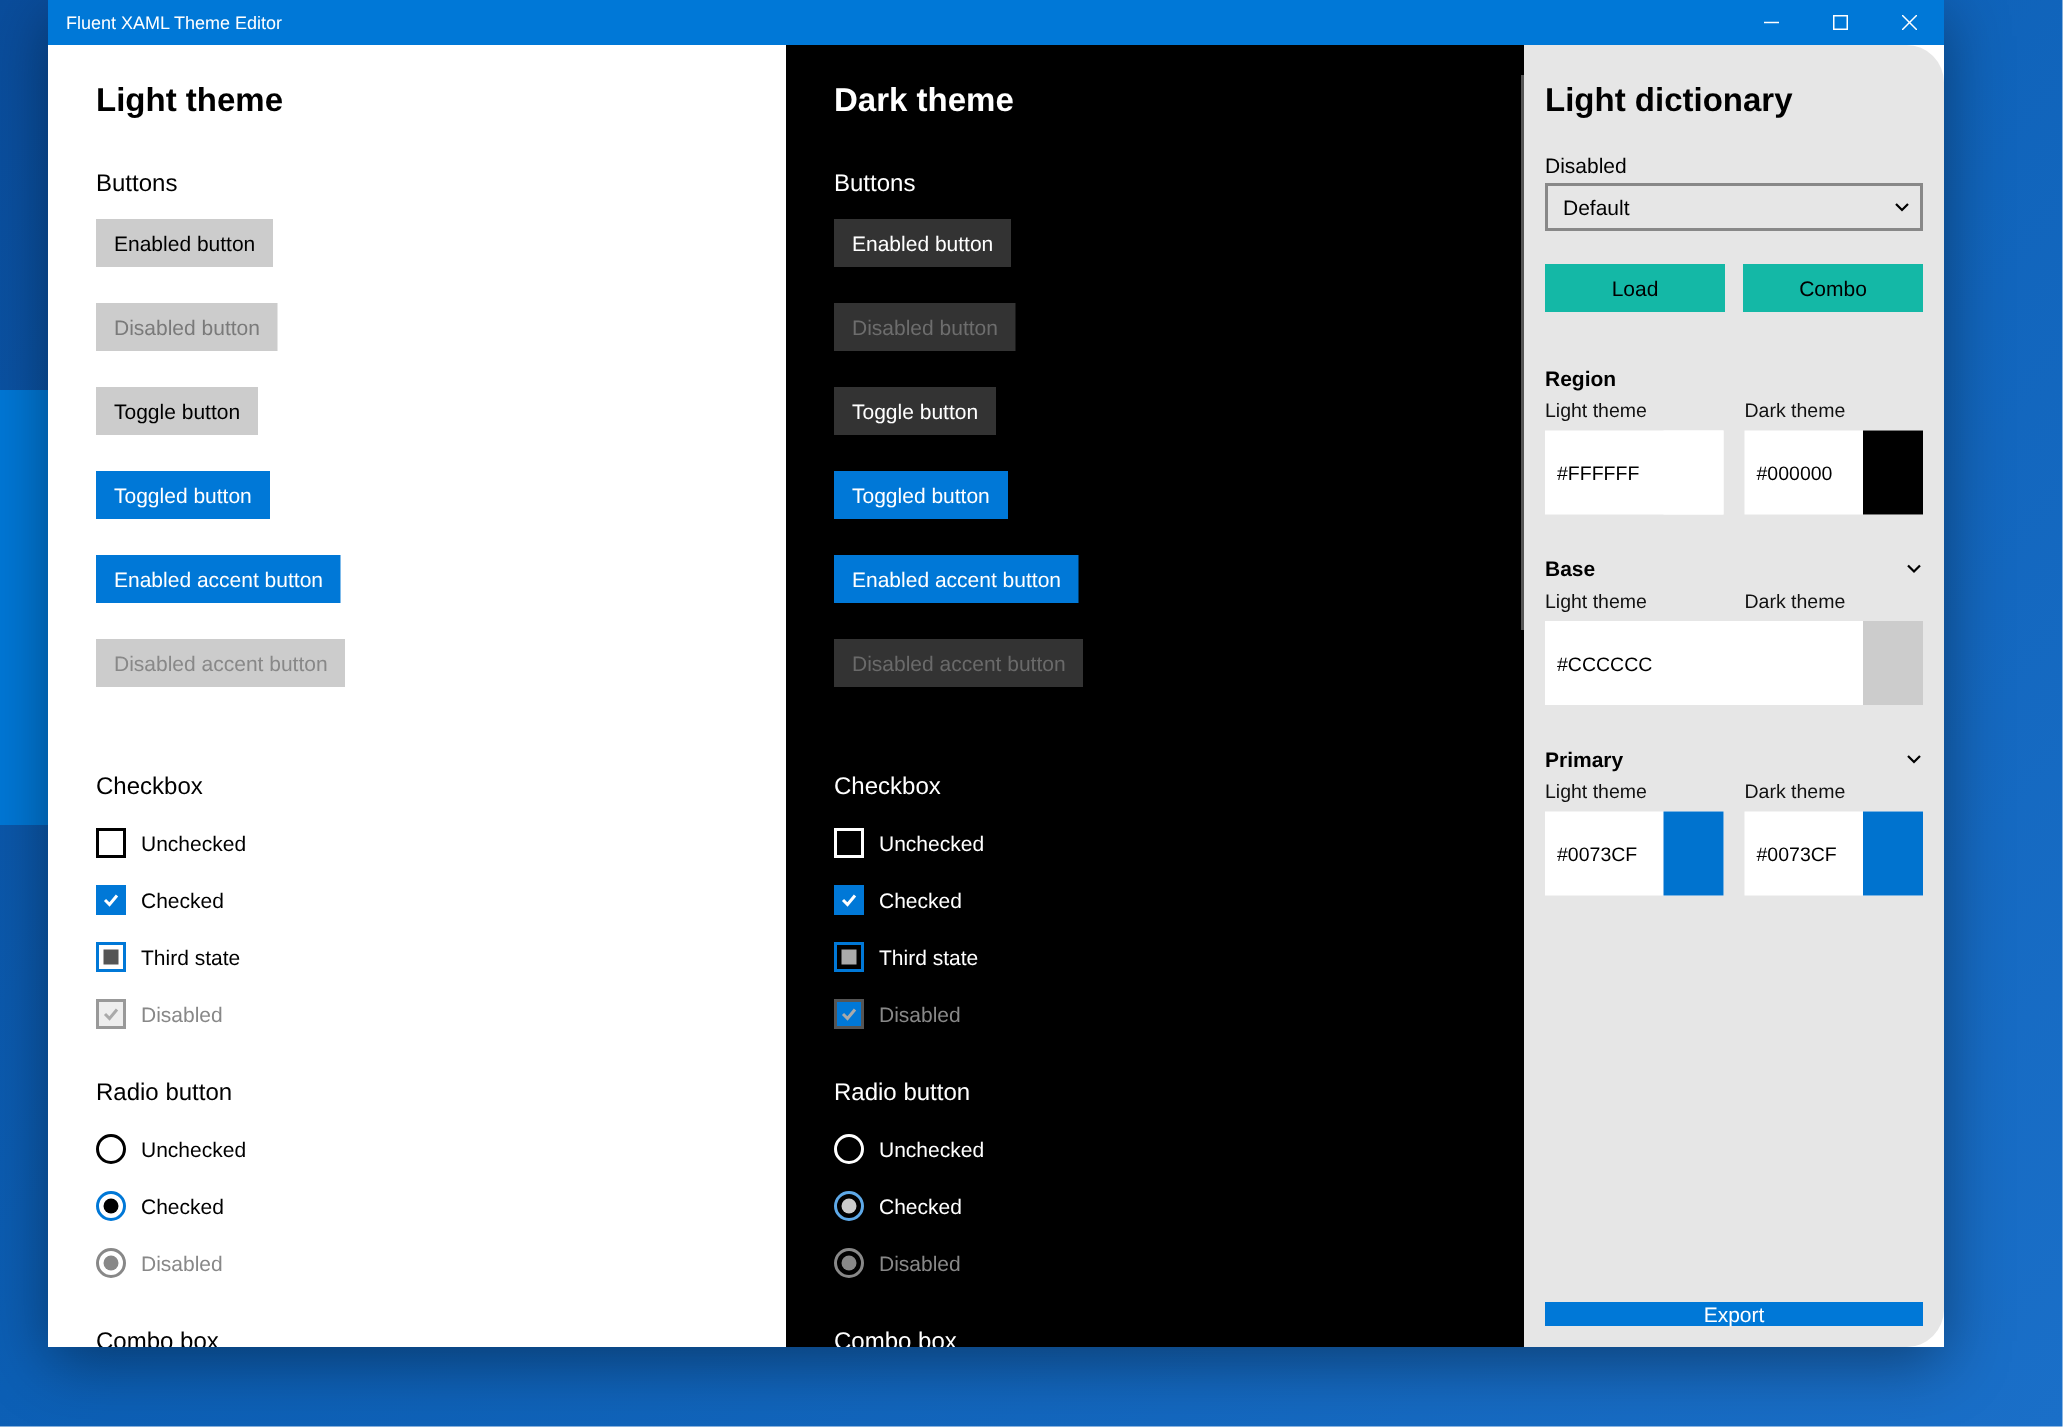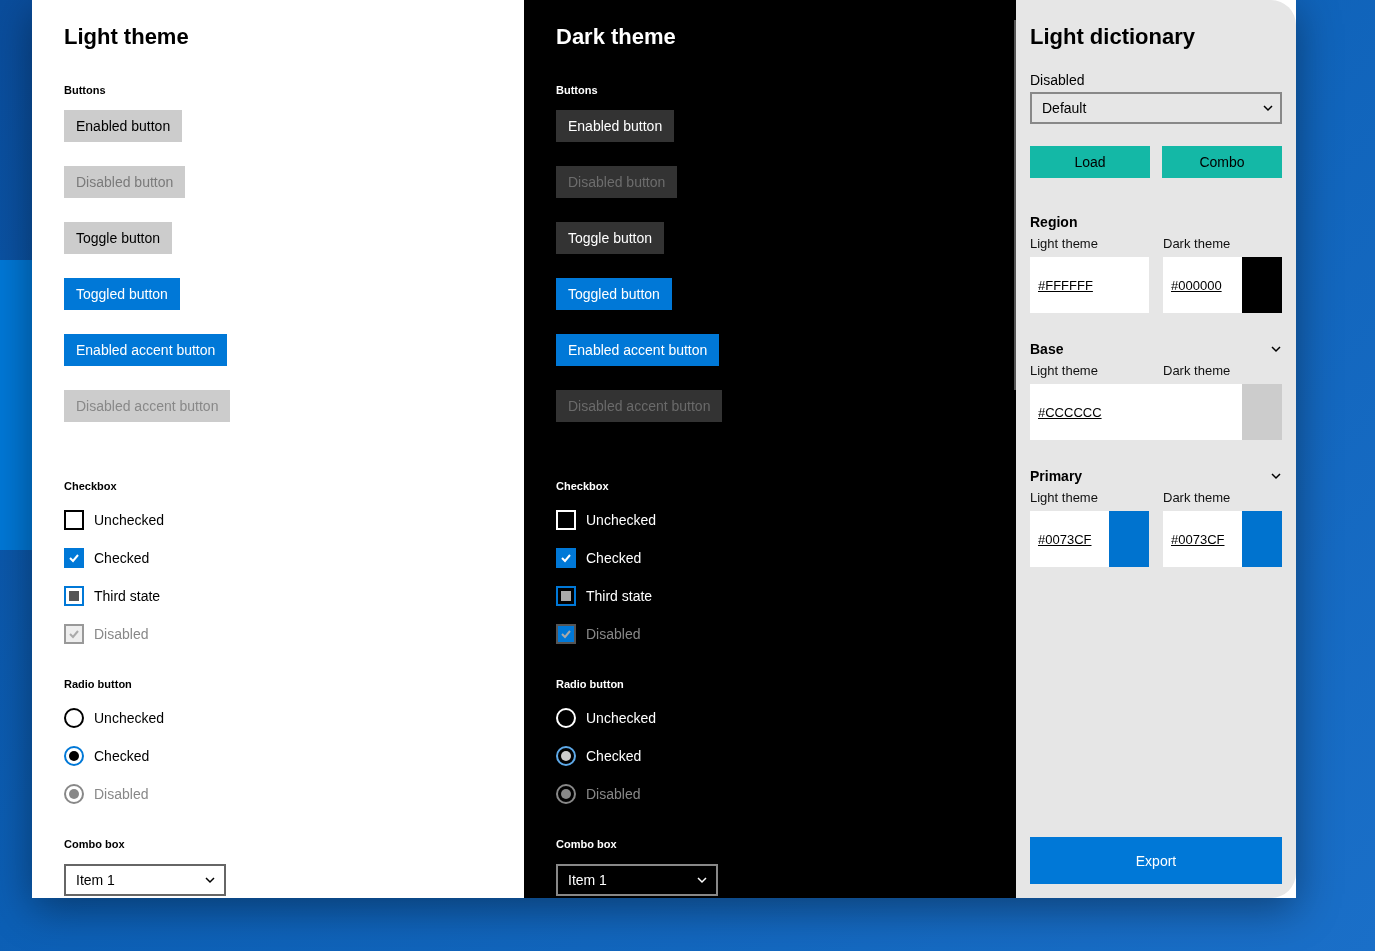--- a/index.html
+++ b/index.html
@@ -13,21 +13,21 @@
 .titlebar .ctrl svg { stroke: #fff; fill: none; }
 
 .app-body { flex: 1; display: flex; overflow: hidden; border-radius: 25px; }
 
 
 .panel { flex: 1; overflow-y: auto; padding: 24px 32px 10px 32px; position: relative; }
 .panel.light { background: #fff; color: #000; }
 .panel.dark  { background: #000; color: #fff; position: relative; }
 .panel.dark::after { content:""; position:absolute; right:0; top:20px; width:2px; height:370px; background:#555; }
 .panel h1 { font-size: 22px; font-weight: 600; margin-bottom: 22px; }
-.panel h2 { font-size: 11px; font-weight: 700; margin-top: 34px; margin-bottom: 14px; }
+.panel h2 { font-size: 16px; font-weight: 400; margin-top: 34px; margin-bottom: 14px; }
 
 .btn { display: inline-block; min-width: 0; padding: 8px 12px; font-size: 14px; border: none; margin-bottom: 24px; cursor: pointer; }
 .panel .row { display: block; }
 
 .light .btn { background: #ccc; color: #000; }
 .light .btn.disabled { background: #ccc; color: #7a7a7a; cursor: default; }
 .light .btn.accent, .light .btn.toggled { background: #0078d7; color: #fff; }
 .light .btn.accent.disabled { background: #ccc; color: #888; }
 
 .dark .btn { background: #333; color: #fff; }
@@ -73,34 +73,53 @@
 .sidebar h1 { font-size: 22px; font-weight: 600; margin-bottom: 22px; }
 .sidebar .label { font-size: 14px; margin-bottom: 4px; }
 .preset { height: 32px; border: 2px solid #888; background:#e6e6e6; display:flex; align-items:center; justify-content:space-between; padding:0 6px 0 10px; font-size:14px; margin-bottom:22px; cursor:pointer; }
 .sidebar .btn-row { display:flex; gap:12px; margin-bottom:26px; }
 .sidebar .btn-row button { flex:1; height:32px; background:#14b8a6; border:none; font-size:14px; cursor:pointer; }
 
 .section-head { display:flex; align-items:center; justify-content:space-between; font-weight:600; font-size:14px; margin-top:10px; margin-bottom:6px; }
 .sub-labels { display:flex; gap:14px; font-size:13px; color:#111; margin-bottom:6px; }
 .sub-labels span { flex:1; }
 
-.swatch-row { display:flex; gap:14px; margin-bottom:18px;text-decoration:underline; }
+.swatch-row { display:flex; gap:14px; margin-bottom:18px; }
 .swatch { flex:1; height:56px; background:#fff; display:flex; align-items:center; font-size:13px; position:relative; }
 .swatch .hex { padding-left:8px; flex:1; }
 .swatch .chip { width:40px; height:56px; }
 
-.export { margin-top:auto; height:47px; background:#0078d7; color:#fff; border:none; font-size:14px; cursor:pointer; }
+.export { margin-top:auto; height:16px; background:#0078d7; color:#fff; border:none; font-size:14px; cursor:pointer; }
 
 .chev { width:12px; height:12px; }
 </style>
 </head>
 <body>
 <div class="desktop-accent"></div>
 
 <div class="window">
+  <div class="titlebar">
+    <div class="title">Fluent XAML Theme Editor</div>
+    <div class="ctrl">
+        <svg width="10" height="10">
+          <line x1="0" y1="5" x2="10" y2="5" stroke-width="1"></line>
+        </svg>
+      </div>
+    <div class="ctrl">
+        <svg width="10" height="10">
+          <rect x="0.5" y="0.5" width="9" height="9" stroke-width="1"></rect>
+        </svg>
+      </div>
+    <div class="ctrl">
+        <svg width="10" height="10">
+          <line x1="0" y1="0" x2="10" y2="10" stroke-width="1"></line>
+          <line x1="10" y1="0" x2="0" y2="10" stroke-width="1"></line>
+        </svg>
+      </div>
+  </div>
 
   <div class="app-body">
 
     <div class="panel light">
       <h1>Light theme</h1>
 
       <h2>Buttons</h2>
       <div class="row"><button class="btn">Enabled button</button></div>
       <div class="row"><button class="btn disabled">Disabled button</button></div>
       <div class="row"><button class="btn">Toggle button</button></div>

